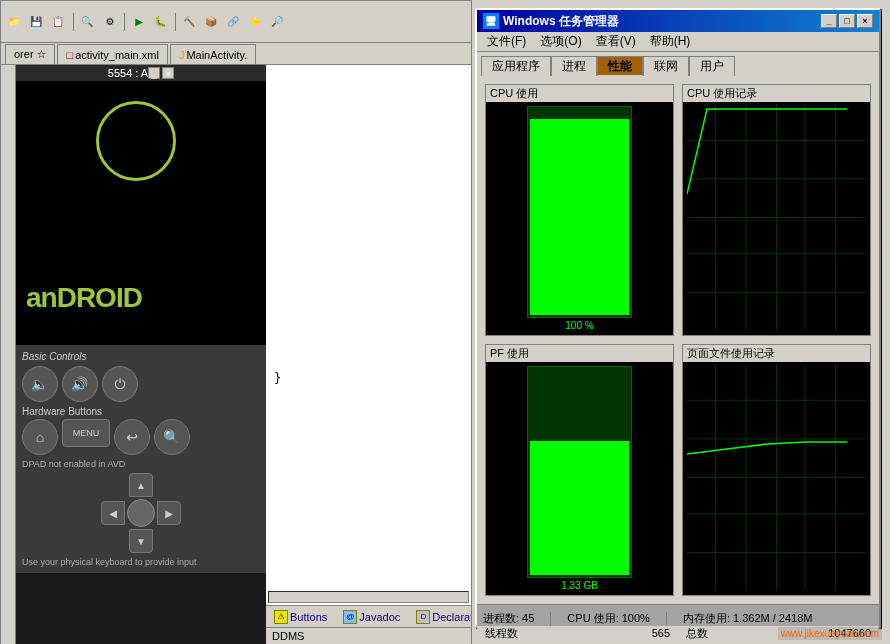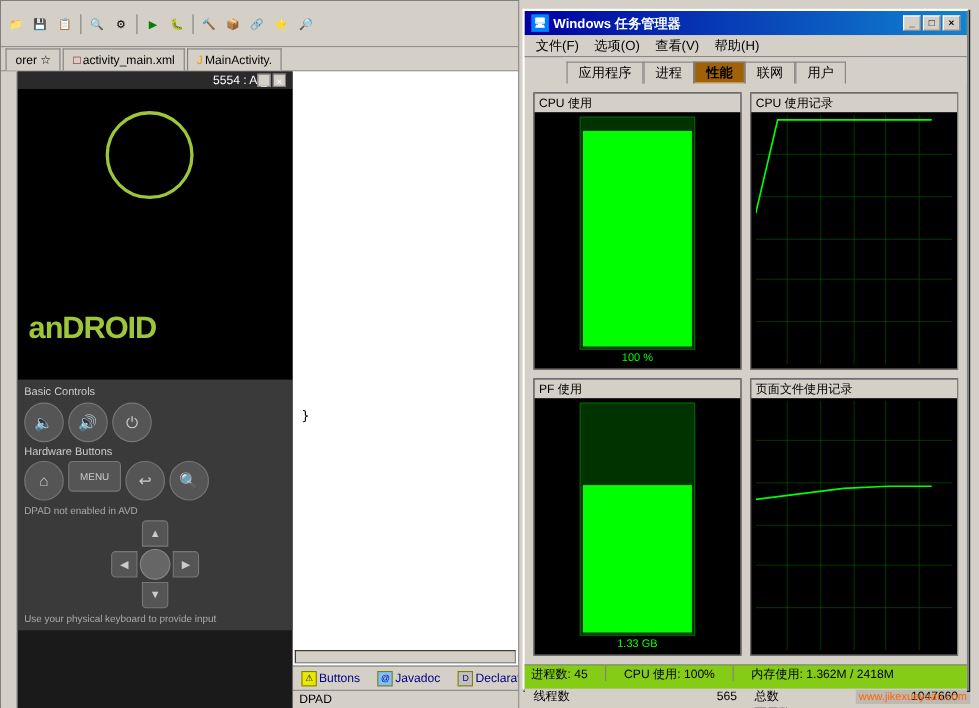--- a/index.html
+++ b/index.html
@@ -79,21 +79,21 @@
       position: relative;
       overflow: hidden;
     }
 
     .emulator-titlebar {
       background: #2a2a2a;
       color: #ffffff;
       font-size: 11px;
       padding: 2px 6px;
       display: flex;
-      justify-content: flex-end;
+      justify-content: center;
       align-items: center;
     }
 
     .emulator-screen {
       width: 250px;
       height: 264px;
       background: #000000;
       display: flex;
       align-items: center;
       justify-content: center;
@@ -122,20 +122,21 @@
 
     .emulator-controls {
       background: #3a3a3a;
       padding: 6px;
     }
 
     .controls-section-label {
       color: #cccccc;
       font-size: 10px;
       margin-bottom: 4px;
+      font-style: italic;
     }
 
     .controls-row {
       display: flex;
       gap: 4px;
       margin-bottom: 4px;
     }
 
     .ctrl-btn {
       width: 36px; height: 36px;
@@ -358,21 +359,20 @@
       cursor: pointer;
     }
 
     .taskmgr-tabs {
       height: 24px;
       background: #d4d0c8;
       display: flex;
       align-items: flex-end;
       padding: 0 4px;
       gap: 0;
-      margin-left: 34px;
     }
 
     .tm-tab {
       padding: 3px 10px;
       background: #d4d0c8;
       border: 1px solid #808080;
       border-bottom: none;
       font-size: 12px;
       height: 20px;
       display: flex;
@@ -487,24 +487,24 @@
       color: #000;
     }
 
     .stats-value {
       color: #000;
       font-weight: normal;
     }
 
     .taskmgr-statusbar {
       height: 22px;
-      background: #84cc16;
+      background: #a3a3a3;
       border-top: 1px solid #808080;
       display: flex;
-      align-items: flex-start;
+      align-items: flex-end;
       padding: 0 6px;
       font-size: 11px;
       gap: 16px;
       position: absolute;
       bottom: 0;
       left: 0;
       right: 0;
     }
 
     .status-divider {
@@ -627,21 +627,21 @@
         <div class="bottom-tab">
           <div class="bottom-tab-icon" style="background:#80c0ff;">@</div>
           <span>Javadoc</span>
         </div>
         <div class="bottom-tab">
           <div class="bottom-tab-icon" style="background:#c0c0c0;">D</div>
           <span>Declaration</span>
         </div>
       </div>
       <div class="bottom-status">
-        <span>DPAD</span>
+        <span>DDMS</span>
       </div>
     </div>
   </div>
 </div>
 
 <div class="taskmgr">
 
   <div class="taskmgr-titlebar">
     <div class="taskmgr-title-left">
       <div class="taskmgr-win-icon">🖥</div>

